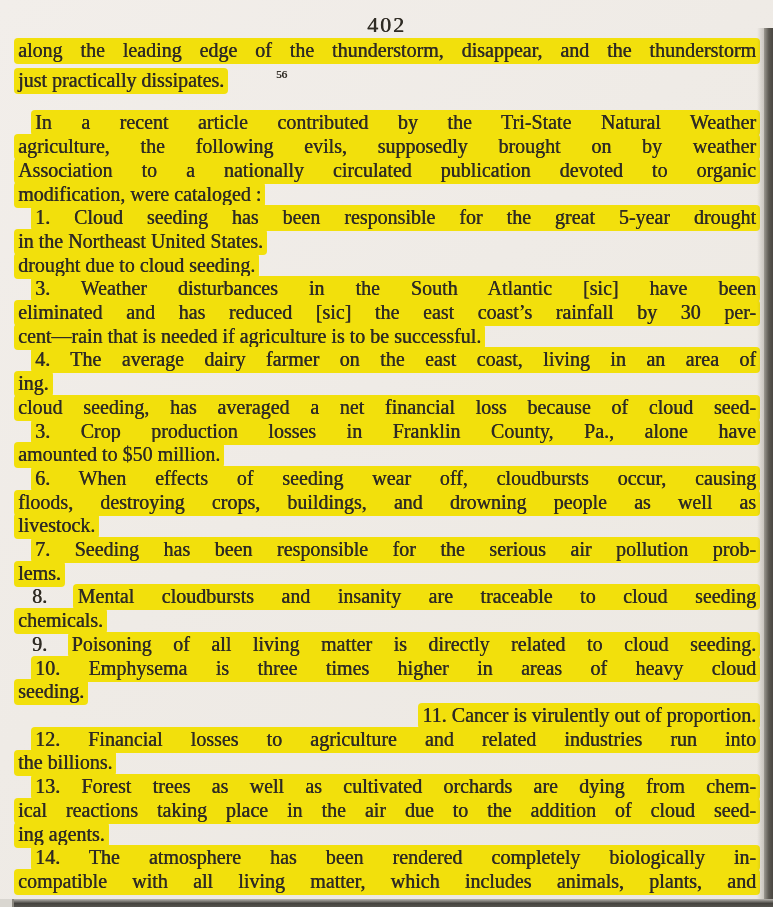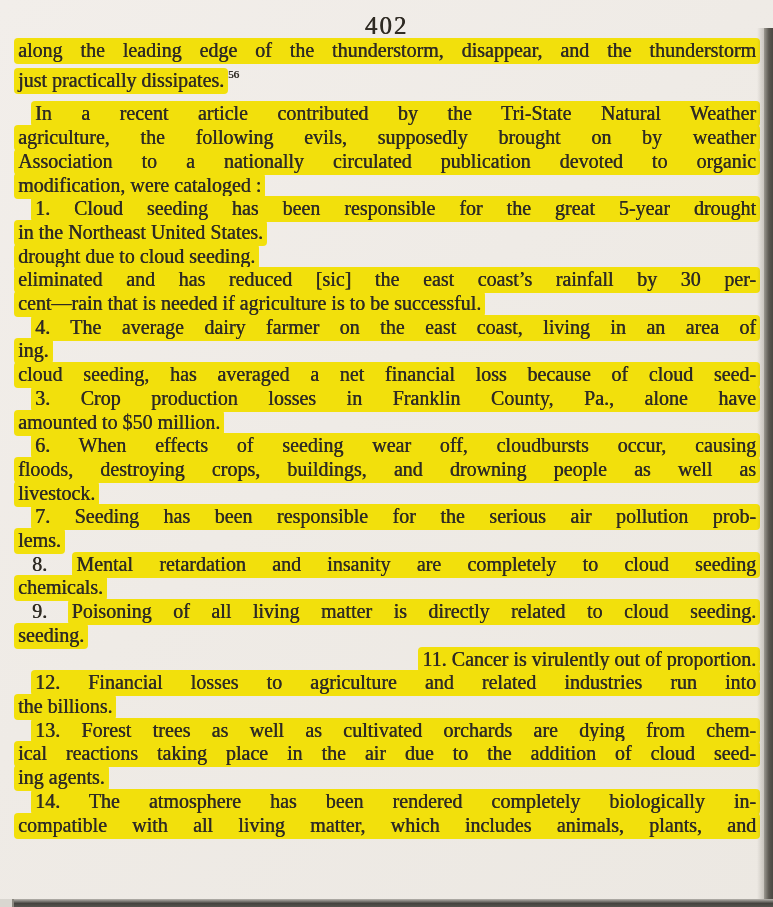--- a/index.html
+++ b/index.html
@@ -6,43 +6,43 @@
   body{width:773px;height:907px;overflow:hidden;background:#d8d5cf;}
   .page{
     position:relative;width:773px;height:907px;
     background:linear-gradient(135deg,#f2eeea 0%,#efebe6 45%,#ece8e2 100%);
     font-family:"Liberation Serif","DejaVu Serif",serif;
     color:var(--ink,#2f2b24);
     overflow:hidden;
   }
   .page-number{
     position:absolute;top:12px;left:0;width:100%;
-    text-align:center;font-size:25px;letter-spacing:2px;
+    text-align:center;font-size:22px;letter-spacing:2px;
     text-shadow:0.5px 0 0 currentColor;
   }
   .text-content{
     position:absolute;left:15px;right:14px;top:39px;
     font-size:20px;line-height:23.7px;
     text-shadow:0.4px 0 0 currentColor;
   }
   .block{margin:0;}
-  .block.gap{margin-top:10px;font-family:Liberation Serif, serif;}
+  .block.gap{margin-top:19px;font-family:Liberation Serif, serif;}
   .line{white-space:nowrap;}
   .line.just{white-space:normal;text-align:justify;text-align-last:justify;}
   .line.ind{text-indent:17px;text-align:right;}
   .hl{
     background:var(--hl,#f2e00c);
     padding:1px 4px 3px 4px;margin:0 -1px;
     border-radius:4px;
     box-decoration-break:clone;-webkit-box-decoration-break:clone;
   }
   .plain{background:transparent;}
   .sup{
     font-size:11px;vertical-align:9px;letter-spacing:0;
-    padding-left:1px;text-shadow:0.3px 0 0 currentColor;
+    padding-left:1px;text-shadow:0.3px 0 0 currentColor;margin-left:48px;
   }
   
   .edge-right{
     position:absolute;top:28px;right:0;bottom:0;width:9px;
     background:linear-gradient(to right,#9b9890,#5a5750 55%,#4a4742);
   }
   .edge-right-fade{
     position:absolute;top:28px;right:9px;bottom:0;width:7px;
     background:linear-gradient(to right,rgba(90,85,75,0),rgba(90,85,75,0.25));
   }
@@ -72,20 +72,21 @@
         <div class="line"><span class="hl">modification, were cataloged :</span></div>
       </div>
       <div class="block">
         <div class="line just ind"><span class="hl">1. Cloud seeding has been responsible for the great 5-year drought</span></div>
         <div class="line"><span class="hl">in the Northeast United States.</span></div>
       </div>
       <div class="block">
         <div class="line"><span class="hl">drought due to cloud seeding.</span></div>
       </div>
       <div class="block">
+        <div class="line just ind"><span class="hl">3. Weather disturbances in the South Atlantic [sic] have been</span></div>
         <div class="line just"><span class="hl">eliminated and has reduced [sic] the east coast’s rainfall by 30 per-</span></div>
         <div class="line"><span class="hl">cent—rain that is needed if agriculture is to be successful.</span></div>
       </div>
       <div class="block">
         <div class="line just ind"><span class="hl">4. The average dairy farmer on the east coast, living in an area of</span></div>
         <div class="line"><span class="hl">ing.</span></div>
         <div class="line just"><span class="hl">cloud seeding, has averaged a net financial loss because of cloud seed-</span></div>
       </div>
       <div class="block">
         <div class="line just ind"><span class="hl">3. Crop production losses in Franklin County, Pa., alone have</span></div>
@@ -94,27 +95,28 @@
       <div class="block">
         <div class="line just ind"><span class="hl">6. When effects of seeding wear off, cloudbursts occur, causing</span></div>
         <div class="line just"><span class="hl">floods, destroying crops, buildings, and drowning people as well as</span></div>
         <div class="line"><span class="hl">livestock.</span></div>
       </div>
       <div class="block">
         <div class="line just ind"><span class="hl">7. Seeding has been responsible for the serious air pollution prob-</span></div>
         <div class="line"><span class="hl">lems.</span></div>
       </div>
       <div class="block">
-        <div class="line just ind"><span class="plain">8. </span><span class="hl">Mental retardation and insanity are completely to cloud seeding</span></div>
+        <div class="line just ind"><span class="plain">8. </span><span class="hl">Mental cloudbursts and insanity are traceable to cloud seeding</span></div>
         <div class="line"><span class="hl">chemicals.</span></div>
       </div>
       <div class="block">
         <div class="line just ind"><span class="plain">9. </span><span class="hl">Poisoning of all living matter is directly related to cloud seeding.</span></div>
       </div>
       <div class="block">
+        <div class="line just ind"><span class="hl">10. Emphysema is three times higher in areas of heavy cloud</span></div>
         <div class="line"><span class="hl">seeding.</span></div>
       </div>
       <div class="block">
         <div class="line ind"><span class="hl">11. Cancer is virulently out of proportion.</span></div>
       </div>
       <div class="block">
         <div class="line just ind"><span class="hl">12. Financial losses to agriculture and related industries run into</span></div>
         <div class="line"><span class="hl">the billions.</span></div>
       </div>
       <div class="block">

